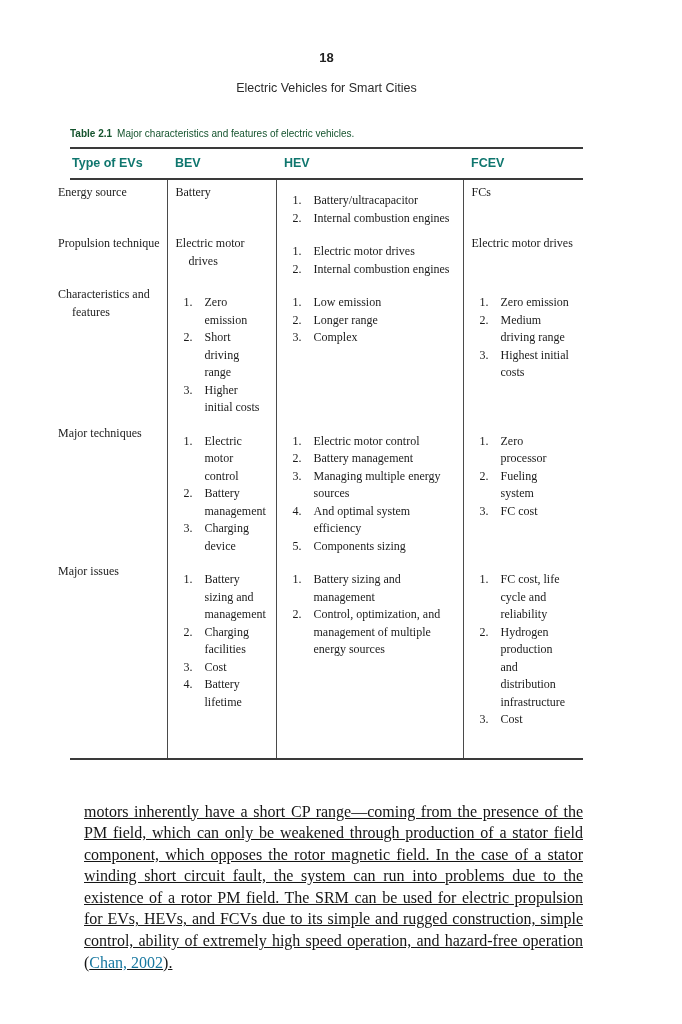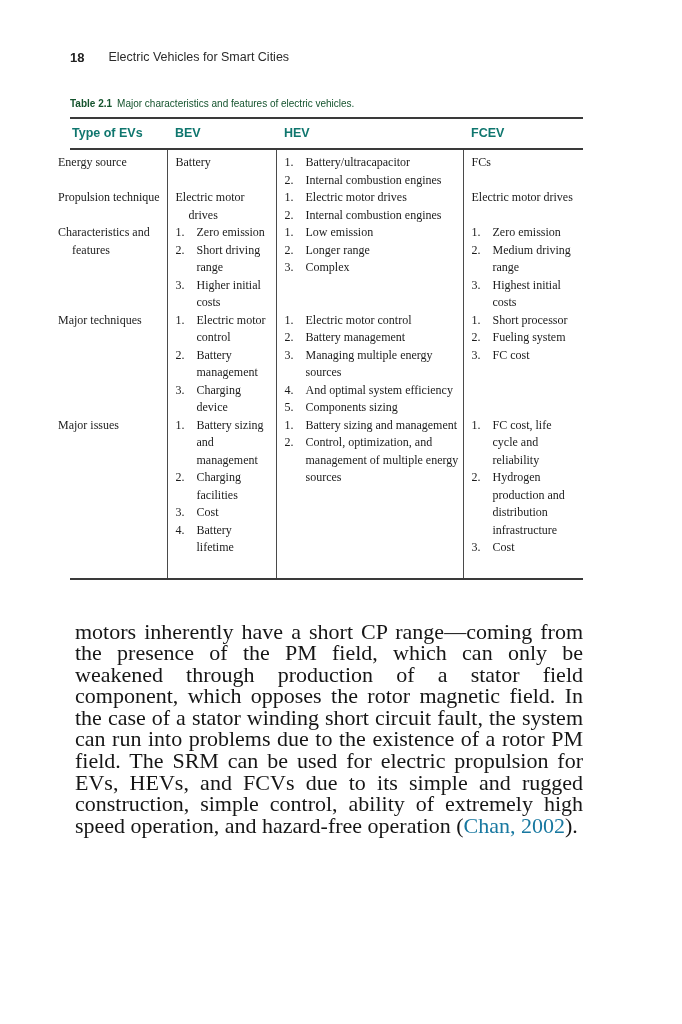--- a/index.html
+++ b/index.html
@@ -9,25 +9,26 @@
     height: 1024px;
     background: #ffffff;
     box-sizing: border-box;
     padding: 50px 99px 0 70px;
     overflow: hidden;
     color: #1b1b1b;
   }
   
   .running-head {
     display: flex;
-    align-items: flex-start;
-    gap: 24px;
+    align-items: center;
+    gap: 16px;
     font-family: "Liberation Sans", sans-serif;
     font-size: 12.5px;
     color: #2b2b2b;
+    flex-direction: column;
   }
   .page-number { font-weight: bold; font-size: 13px; color: #222; }
 
   
   .table-caption {
     margin: 33px 0 8px 0;
     font-family: "Liberation Sans", sans-serif;
     font-size: 10px;
     color: #14532d;
   }
@@ -61,21 +62,21 @@
   }
   table.ev-table tbody tr:first-child td { padding-top: 4px; }
   table.ev-table tbody tr:last-child td { padding-bottom: 21px; }
   table.ev-table tbody td:first-child { padding-left: 2px; }
   table.ev-table tbody td + td { border-left: 1.2px solid #4a4a4a; }
 
   .row-label { padding-left: 16px; text-indent: -14px; }
   .cell-text { padding-left: 13px; text-indent: -13px; }
 
   ol.cell-list {
-    margin: 0; padding: 0;
+    margin: 8px; padding: 0;
     list-style: none;
     counter-reset: item;
   }
   ol.cell-list li {
     counter-increment: item;
     position: relative;
     padding-left: 21px;
   }
   ol.cell-list li::before {
     content: counter(item) ".";
@@ -89,26 +90,27 @@
     font-family: "Liberation Serif", serif;
     font-size: 11.5px;
     line-height: 14px;
     color: #151515;
     white-space: normal;
   }
   .footnote i { font-style: italic; }
 
   
   .body-paragraph {
-    margin: 41px 0 0 5px;
+    margin: 41px 0 0 14px;
     font-family: "Liberation Serif", serif;
-    font-size: 22px;
+    font-size: 16px;
     line-height: 21.6px;
     text-align: justify;
     color: #161616;
+    text-decoration: underline;
   }
   .citation { cursor: pointer; text-decoration: none; }
 </style>
 </head>
 <body>
 
 <div class="page">
 
   <div class="running-head">
     <span class="page-number">18</span>
@@ -202,21 +204,21 @@
             <ol class="cell-list">
               <li>Electric motor control</li>
               <li>Battery management</li>
               <li>Managing multiple energy sources</li>
               <li>And optimal system efficiency</li>
               <li>Components sizing</li>
             </ol>
           </td>
           <td>
             <ol class="cell-list">
-              <li>Short processor</li>
+              <li>Zero processor</li>
               <li>Fueling system</li>
               <li>FC cost</li>
             </ol>
           </td>
         </tr>
         <tr>
           <td class="row-label">Major issues</td>
           <td>
             <ol class="cell-list">
               <li>Battery sizing and management</li>

